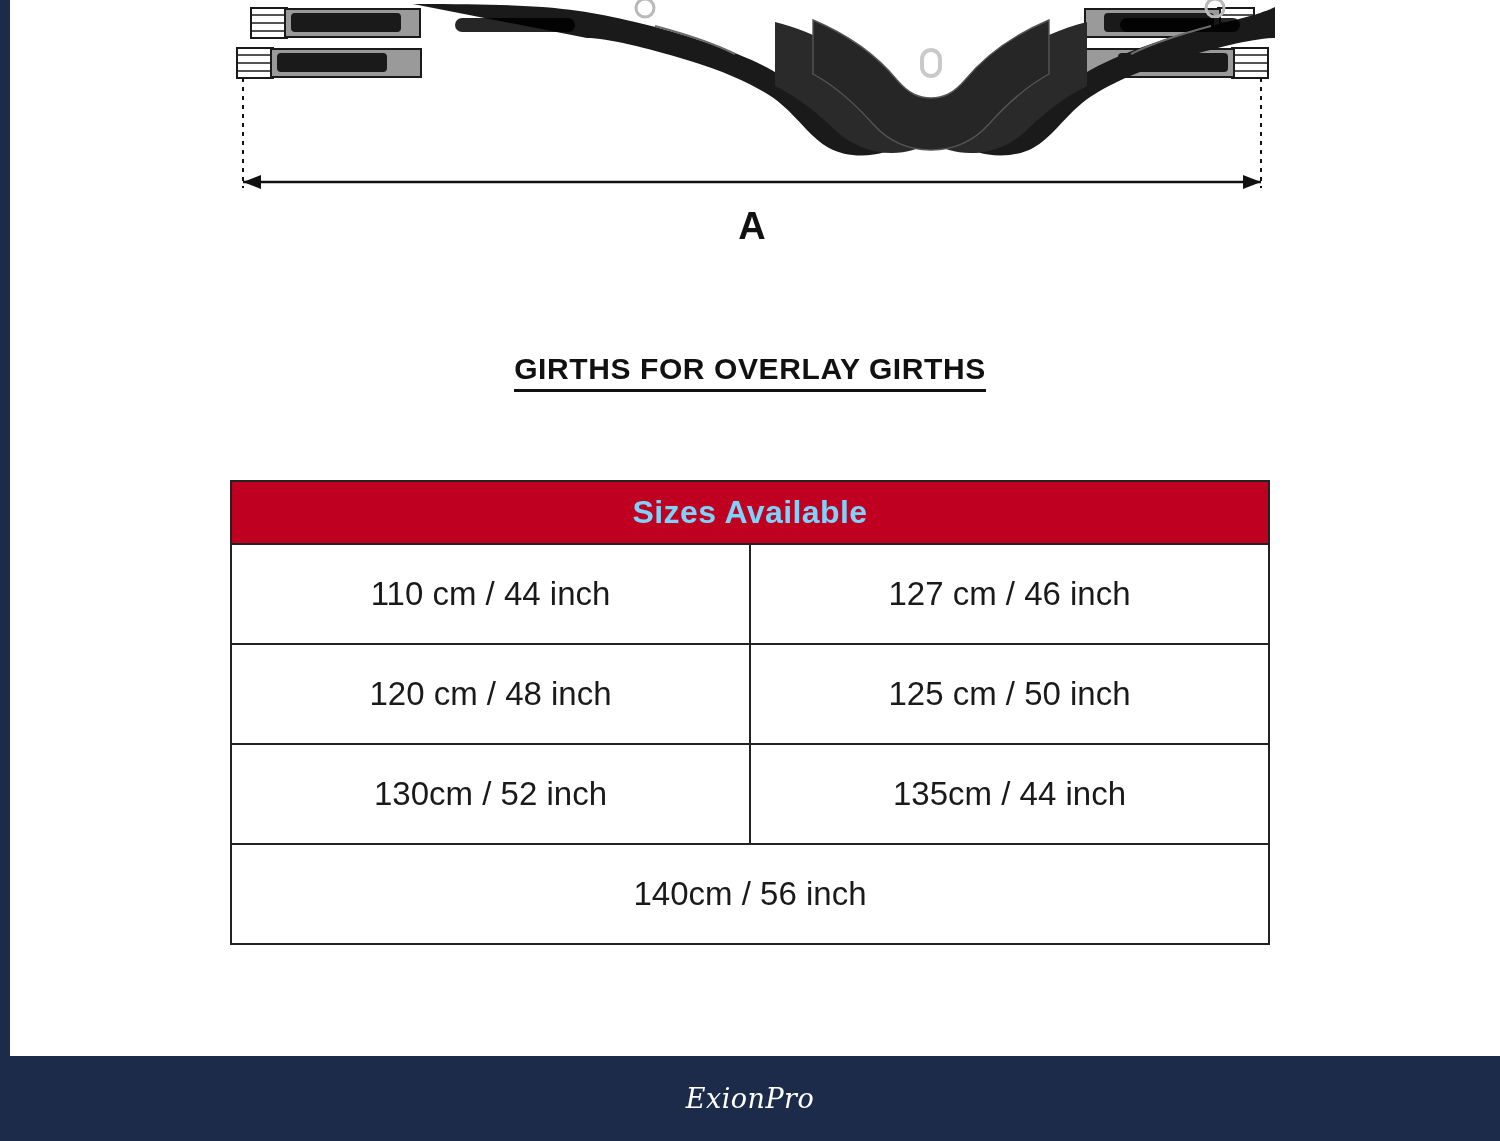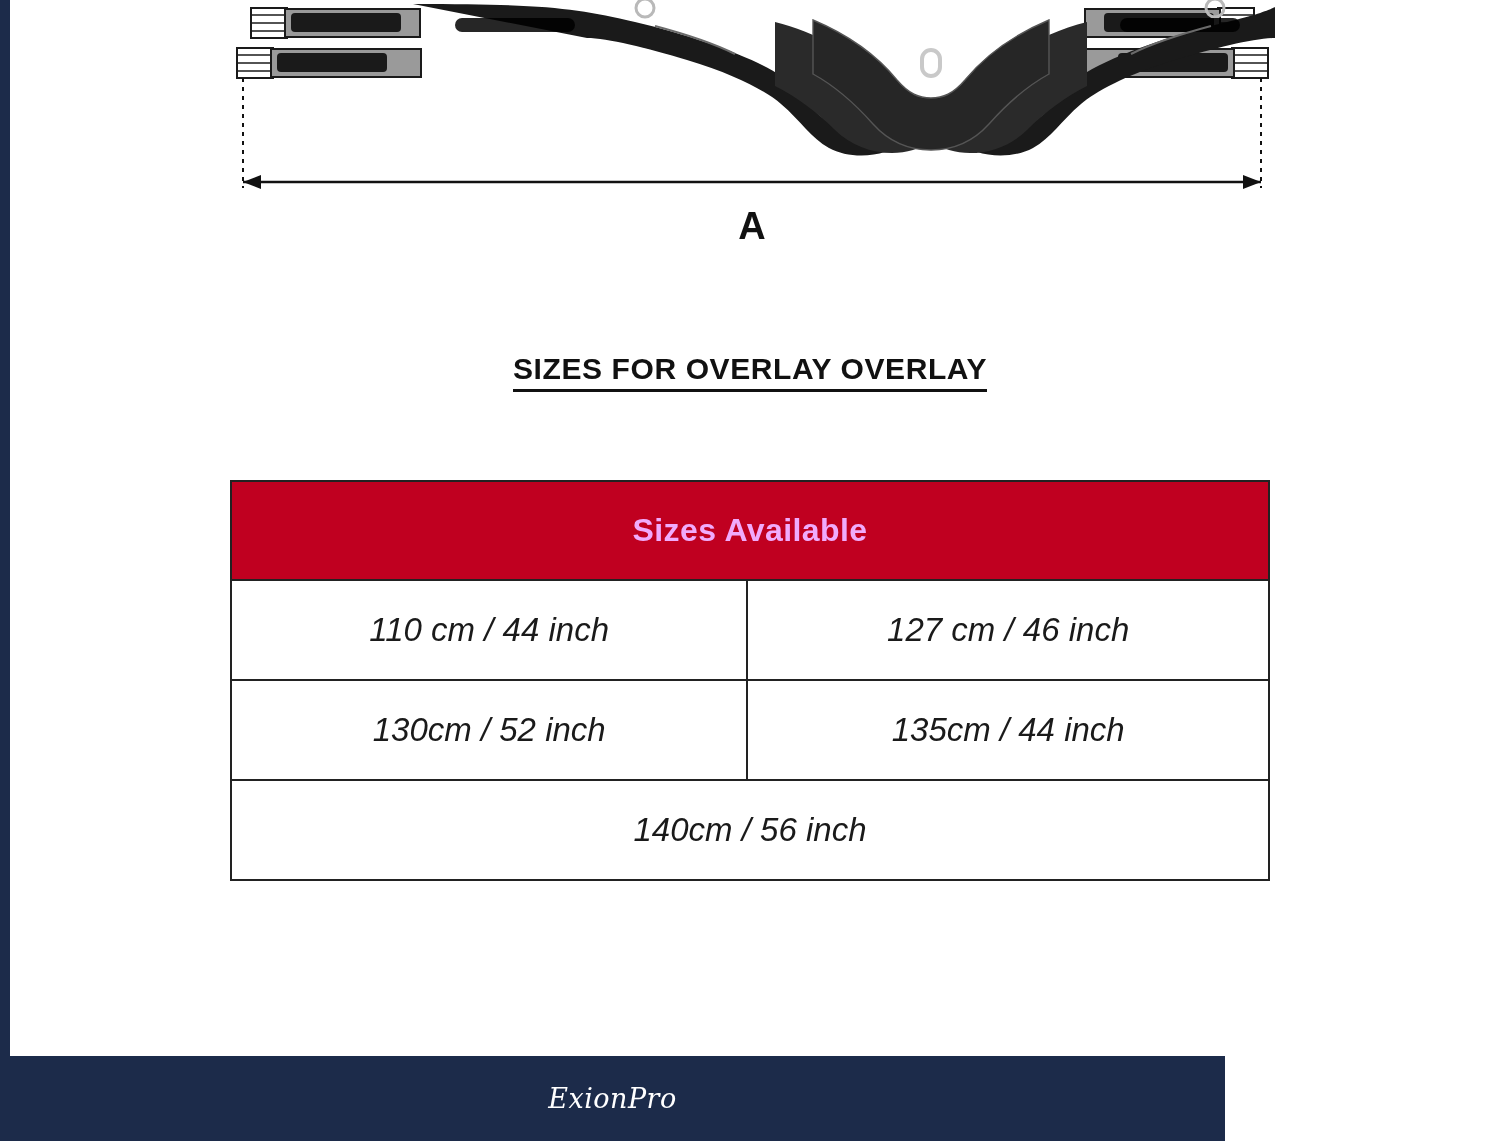--- a/index.html
+++ b/index.html
@@ -61,46 +61,45 @@
     position: absolute;
     left: 230px;
     top: 480px;
     width: 1040px;
     border-collapse: collapse;
     border: 2px solid #222222;
     background: #ffffff;
   }
   .size-table th {
     background: #c00020;
-    color: #f0abfc;
+    color: #7dd3fc;
     font-size: 32px;
     font-weight: bold;
-    padding: 30px 0;
+    padding: 12px 0;
     text-align: center;
     border: 2px solid #222222;
     letter-spacing: 0.4px;
   }
   .size-table td {
     border: 2px solid #222222;
     text-align: center;
     font-size: 33px;
     color: #1a1a1a;
     padding: 26px 0;
     height: 100px;
-    font-style: italic;
   }
   .size-table td.full {
     border-top: 2px solid #84cc16;
   }
   
   .footer {
     position: absolute;
     left: 0;
     bottom: 0;
-    width: 1225px;
+    width: 1500px;
     height: 85px;
     background: #1c2b4a;
     display: flex;
     align-items: center;
     justify-content: center;
   }
   .brand {
     color: #ffffff;
     font-family: "DejaVu Serif", serif;
     font-style: italic;
@@ -217,33 +216,37 @@
         <line x1="1046" y1="78" x2="1046" y2="188" stroke="#111111" stroke-width="2" stroke-dasharray="4 5"></line>
         <line x1="28" y1="182" x2="1046" y2="182" stroke="#111111" stroke-width="2.5"></line>
         <polygon points="28,182 46,175 46,189" fill="#111111"></polygon>
         <polygon points="1046,182 1028,175 1028,189" fill="#111111"></polygon>
       </g>
     </svg>
     <div class="dim-label">A</div>
   </div>
 
   <div class="section-heading">
-    <span>SIZES FOR OVERLAY  OVERLAY</span>
+    <span>GIRTHS FOR OVERLAY  GIRTHS</span>
   </div>
 
   <table class="size-table">
     <thead>
       <tr>
         <th colspan="2">Sizes Available</th>
       </tr>
     </thead>
     <tbody>
       <tr>
         <td>110 cm / 44 inch</td>
         <td>127 cm / 46 inch</td>
+      </tr>
+      <tr>
+        <td>120 cm / 48 inch</td>
+        <td>125 cm / 50 inch</td>
       </tr>
       <tr>
         <td>130cm / 52 inch</td>
         <td>135cm / 44 inch</td>
       </tr>
       <tr>
         <td class="full" colspan="2">140cm / 56 inch</td>
       </tr>
     </tbody>
   </table>

